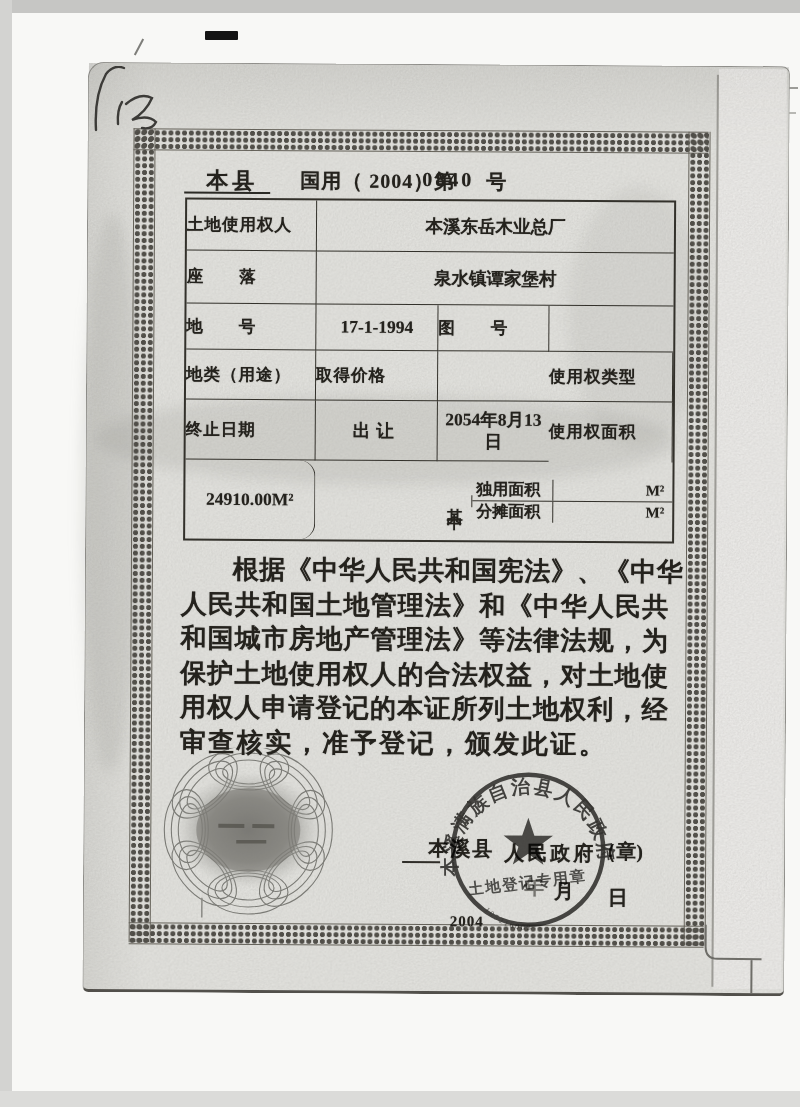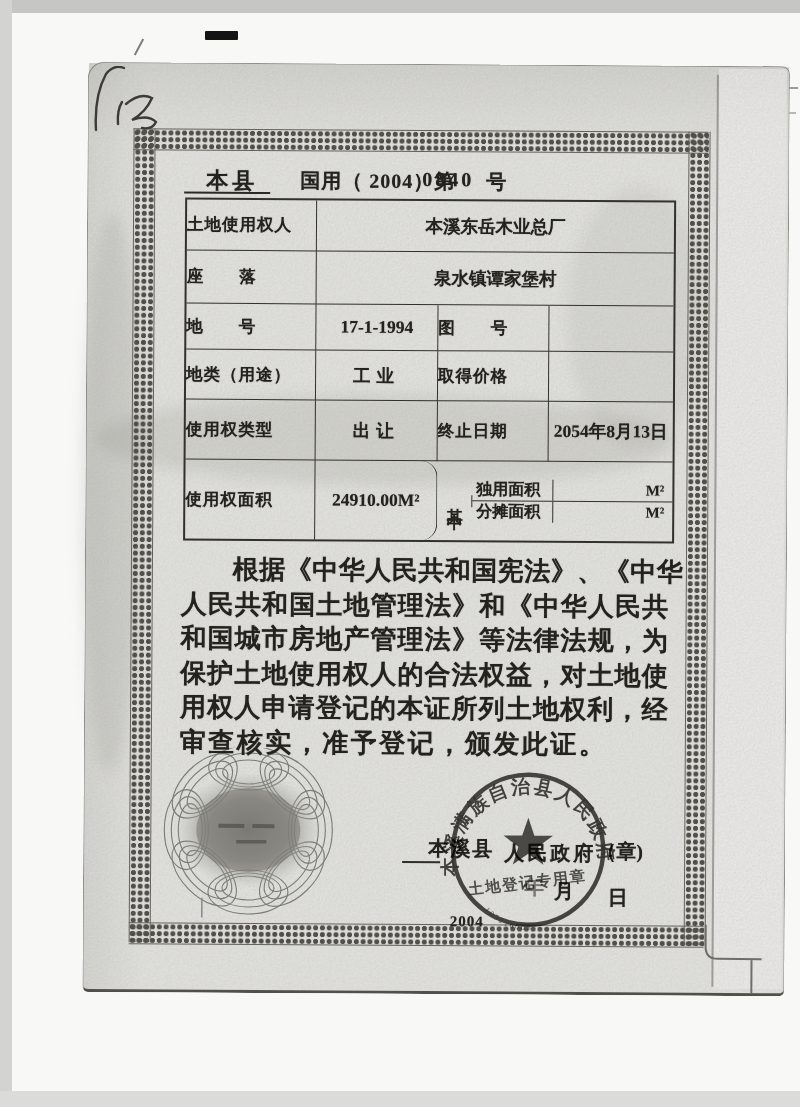--- a/index.html
+++ b/index.html
@@ -169,38 +169,35 @@
     <div class="cell lbl">
         <span>图　　号</span>
       </div>
     <div class="cell val last-col">
         <span></span>
       </div>
 
     <div class="cell lbl">
         <span>地类（用途）</span>
       </div>
-    <div class="cell val">
-        <span style="letter-spacing:6px;">工业</span>
-      </div>
     <div class="cell lbl">
         <span>取得价格</span>
       </div>
     <div class="cell val last-col">
         <span></span>
       </div>
 
     <div class="cell lbl">
         <span>使用权类型</span>
       </div>
+    <div class="cell lbl">
+        <span>终止日期</span>
+      </div>
     <div class="cell val">
         <span style="letter-spacing:6px;">出让</span>
-      </div>
-    <div class="cell lbl">
-        <span>终止日期</span>
       </div>
     <div class="cell val last-col term-date">
         <span>2054年8月13日</span>
       </div>
 
     <div class="cell lbl last-row">
         <span>使用权面积</span>
       </div>
     <div class="cell val last-row area-val">
         <span>24910.00M²</span>

